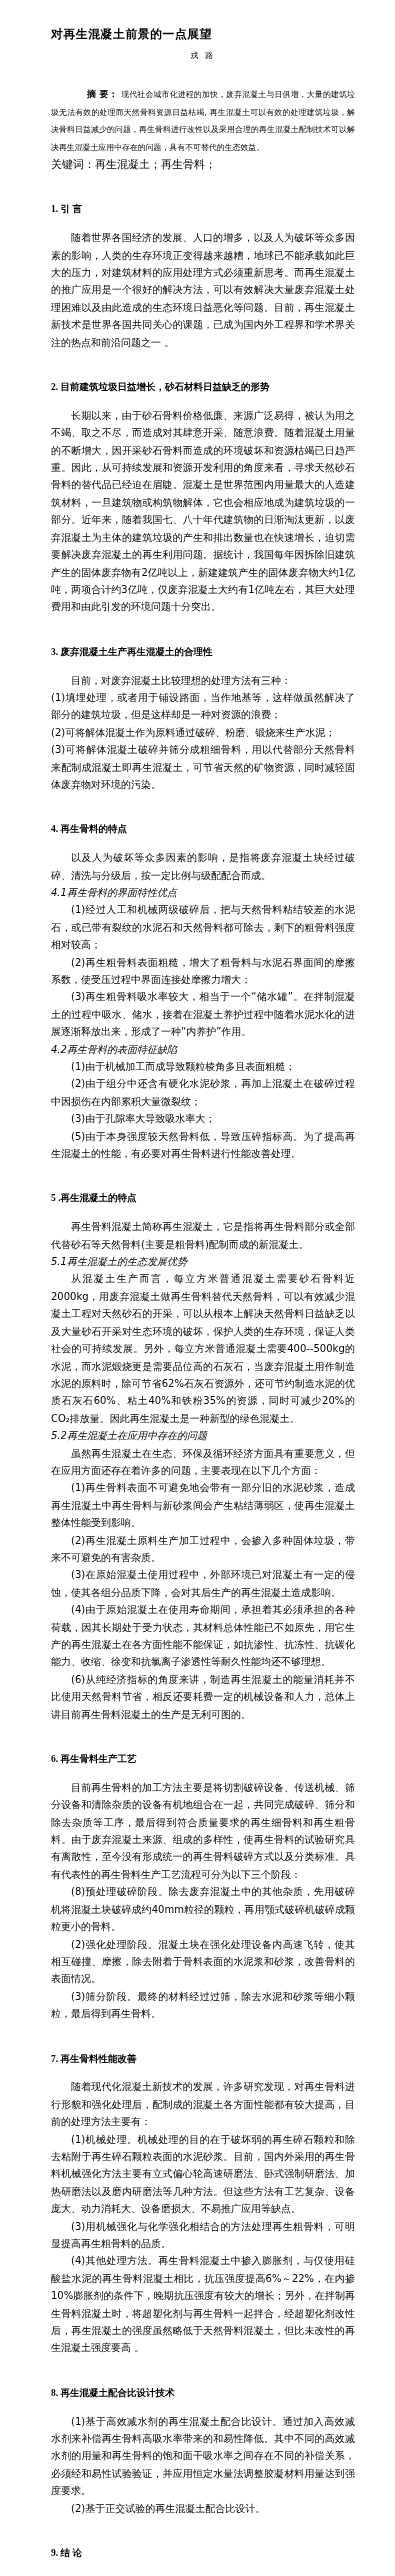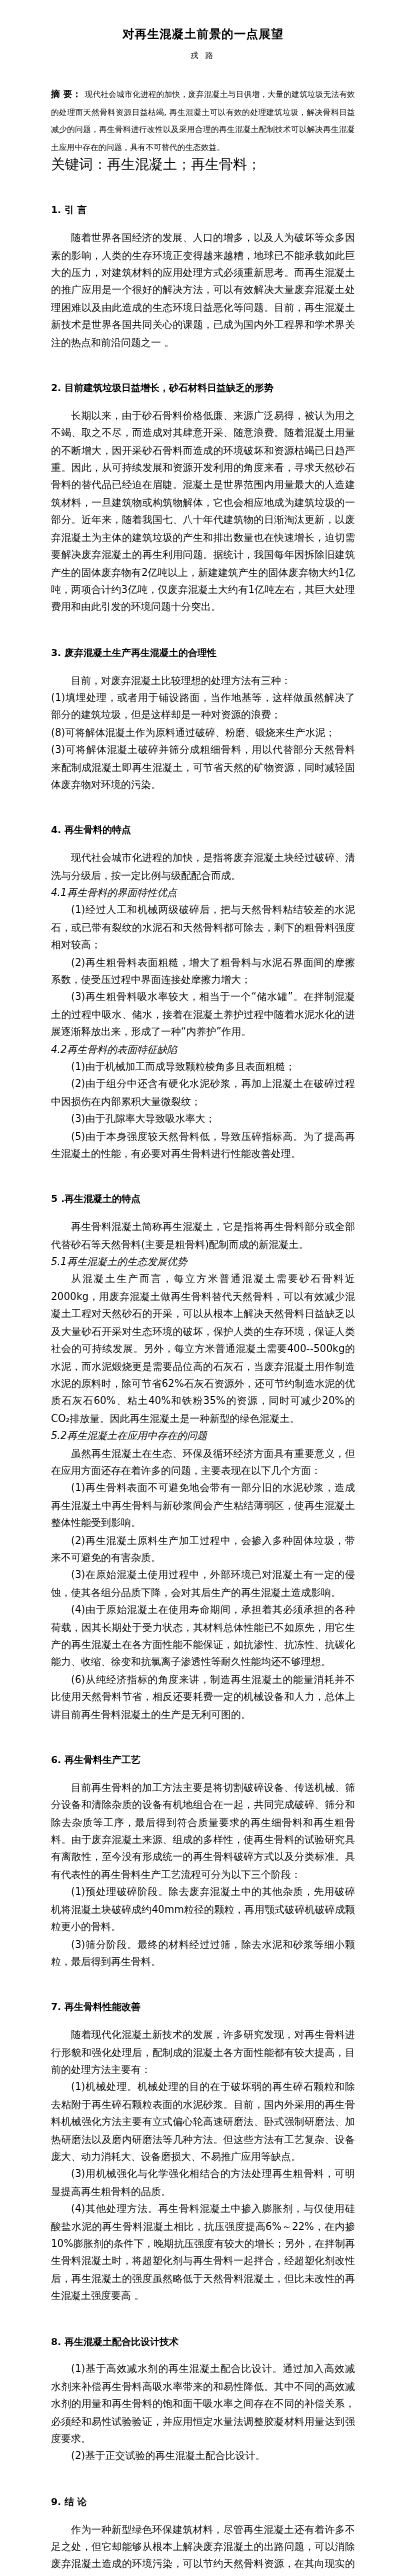--- a/index.html
+++ b/index.html
@@ -7,21 +7,20 @@
     width: 395px;
     height: 2576px;
     overflow: hidden;
     box-sizing: border-box;
     background: #ffffff;
     color: #000000;
     font-family: "DejaVu Sans", sans-serif;
     padding: 22.4px 40px 22.4px 51px;
   }
   .doc-title {
-    text-align: center;
     font-size: 11.8px;
     font-weight: bold;
     margin: 4.5px 0 7.9px 0;
     line-height: 15.7px;
     letter-spacing: 0.6px;
   }
   .doc-author {
     text-align: center;
     font-size: 7.9px;
     margin: 0 0 23.6px 0;
@@ -31,31 +30,33 @@
   .abstract {
     font-size: 7.9px;
     line-height: 17.4px;
     margin: 0;
     text-align: justify;
   }
   .abstract-label {
     font-weight: bold;
     font-size: 9px;
     margin-right: 3.4px;
+    margin-left: 36px;
   }
   .keywords {
-    font-size: 14px;
+    font-size: 11px;
     line-height: 17.4px;
     margin: 0;
   }
   .sec-heading {
     font-size: 9.5px;
     font-weight: bold;
     margin: 30px 0 12.3px 0;
     line-height: 13.5px;
+    font-family: Liberation Serif, serif;
   }
   .para {
     font-size: 10px;
     line-height: 17.4px;
     margin: 0;
     text-align: justify;
   }
   .para.indent { text-indent: 2em; }
   .para.flush { text-indent: 0; }
   .para.subheading { text-indent: 0; font-style: italic; }
@@ -74,26 +75,26 @@
         <p class="para indent">随着世界各国经济的发展、人口的增多，以及人为破坏等众多因素的影响，人类的生存环境正变得越来越糟，地球已不能承载如此巨大的压力，对建筑材料的应用处理方式必须重新思考。而再生混凝土的推广应用是一个很好的解决方法，可以有效解决大量废弃混凝土处理困难以及由此造成的生态环境日益恶化等问题。目前，再生混凝土新技术是世界各国共同关心的课题，已成为国内外工程界和学术界关注的热点和前沿问题之一 。</p>
       </section>
       <section>
         <h2 class="sec-heading">2. 目前建筑垃圾日益增长，砂石材料日益缺乏的形势</h2>
         <p class="para indent">长期以来，由于砂石骨料价格低廉、来源广泛易得，被认为用之不竭、取之不尽，而造成对其肆意开采、随意浪费。随着混凝土用量的不断增大，因开采砂石骨料而造成的环境破坏和资源枯竭已日趋严重。因此，从可持续发展和资源开发利用的角度来看，寻求天然砂石骨料的替代品已经迫在眉睫。混凝土是世界范围内用量最大的人造建筑材料，一旦建筑物或构筑物解体，它也会相应地成为建筑垃圾的一部分。近年来，随着我国七、八十年代建筑物的日渐淘汰更新，以废弃混凝土为主体的建筑垃圾的产生和排出数量也在快速增长，迫切需要解决废弃混凝土的再生利用问题。据统计，我国每年因拆除旧建筑产生的固体废弃物有2亿吨以上，新建建筑产生的固体废弃物大约1亿吨，两项合计约3亿吨，仅废弃混凝土大约有1亿吨左右，其巨大处理费用和由此引发的环境问题十分突出。</p>
       </section>
       <section>
         <h2 class="sec-heading">3. 废弃混凝土生产再生混凝土的合理性</h2>
         <p class="para indent">目前，对废弃混凝土比较理想的处理方法有三种：</p>
         <p class="para flush">(1)填埋处理，或者用于铺设路面，当作地基等，这样做虽然解决了部分的建筑垃圾，但是这样却是一种对资源的浪费；</p>
-        <p class="para flush">(8)可将解体混凝土作为原料通过破碎、粉磨、锻烧来生产水泥；</p>
+        <p class="para flush">(2)可将解体混凝土作为原料通过破碎、粉磨、锻烧来生产水泥；</p>
         <p class="para flush">(3)可将解体混凝土破碎并筛分成粗细骨料，用以代替部分天然骨料来配制成混凝土即再生混凝土，可节省天然的矿物资源，同时减轻固体废弃物对环境的污染。</p>
       </section>
       <section>
         <h2 class="sec-heading">4.  再生骨料的特点</h2>
-        <p class="para indent">现代社会城市化进程的加快，是指将废弃混凝土块经过破碎、清洗与分级后，按一定比例与级配配合而成。</p>
+        <p class="para indent">以及人为破坏等众多因素的影响，是指将废弃混凝土块经过破碎、清洗与分级后，按一定比例与级配配合而成。</p>
         <p class="para subheading">4.1再生骨料的界面特性优点</p>
         <p class="para indent">(1)经过人工和机械两级破碎后，把与天然骨料粘结较差的水泥石，或已带有裂纹的水泥石和天然骨料都可除去，剩下的粗骨料强度相对较高；</p>
         <p class="para indent">(2)再生粗骨料表面粗糙，增大了粗骨料与水泥石界面间的摩擦系数，使受压过程中界面连接处摩擦力增大；</p>
         <p class="para indent">(3)再生粗骨料吸水率较大，相当于一个“储水罐”。在拌制混凝土的过程中吸水、储水，接着在混凝土养护过程中随着水泥水化的进展逐渐释放出来，形成了一种“内养护”作用。</p>
         <p class="para subheading">4.2再生骨料的表面特征缺陷</p>
         <p class="para indent">(1)由于机械加工而成导致颗粒棱角多且表面粗糙；</p>
         <p class="para indent">(2)由于组分中还含有硬化水泥砂浆，再加上混凝土在破碎过程中因损伤在内部累积大量微裂纹；</p>
         <p class="para indent">(3)由于孔隙率大导致吸水率大；</p>
         <p class="para indent">(5)由于本身强度较天然骨料低，导致压碎指标高。为了提高再生混凝土的性能，有必要对再生骨料进行性能改善处理。</p>
       </section>
@@ -106,21 +107,22 @@
         <p class="para indent">虽然再生混凝土在生态、环保及循环经济方面具有重要意义，但在应用方面还存在着许多的问题，主要表现在以下几个方面：</p>
         <p class="para indent">(1)再生骨料表面不可避免地会带有一部分旧的水泥砂浆，造成再生混凝土中再生骨料与新砂浆间会产生粘结薄弱区，使再生混凝土整体性能受到影响。</p>
         <p class="para indent">(2)再生混凝土原料生产加工过程中，会掺入多种固体垃圾，带来不可避免的有害杂质。</p>
         <p class="para indent">(3)在原始混凝土使用过程中，外部环境已对混凝土有一定的侵蚀，使其各组分品质下降，会对其后生产的再生混凝土造成影响。</p>
         <p class="para indent">(4)由于原始混凝土在使用寿命期间，承担着其必须承担的各种荷载，因其长期处于受力状态，其材料总体性能已不如原先，用它生产的再生混凝土在各方面性能不能保证，如抗渗性、抗冻性、抗碳化能力、收缩、徐变和抗氯离子渗透性等耐久性能均还不够理想。</p>
         <p class="para indent">(6)从纯经济指标的角度来讲，制造再生混凝土的能量消耗并不比使用天然骨料节省，相反还要耗费一定的机械设备和人力，总体上讲目前再生骨料混凝土的生产是无利可图的。</p>
       </section>
       <section>
         <h2 class="sec-heading">6. 再生骨料生产工艺</h2>
         <p class="para indent">目前再生骨料的加工方法主要是将切割破碎设备、传送机械、筛分设备和清除杂质的设备有机地组合在一起，共同完成破碎、筛分和除去杂质等工序，最后得到符合质量要求的再生细骨料和再生粗骨料。由于废弃混凝土来源、组成的多样性，使再生骨料的试验研究具有离散性，至今没有形成统一的再生骨料破碎方式以及分类标准。具有代表性的再生骨料生产工艺流程可分为以下三个阶段：</p>
-        <p class="para indent">(1)预处理破碎阶段。除去废弃混凝土中的其他杂质，先用破碎机将混凝土块破碎成约40mm粒径的颗粒，再用颚式破碎机破碎成颗粒更小的骨料。</p>
+        <p class="para indent">(8)预处理破碎阶段。除去废弃混凝土中的其他杂质，先用破碎机将混凝土块破碎成约40mm粒径的颗粒，再用颚式破碎机破碎成颗粒更小的骨料。</p>
+        <p class="para indent">(2)强化处理阶段。混凝土块在强化处理设备内高速飞转，使其相互碰撞、摩擦，除去附着于骨料表面的水泥浆和砂浆，改善骨料的表面情况。</p>
         <p class="para indent">(3)筛分阶段。最终的材料经过过筛，除去水泥和砂浆等细小颗粒，最后得到再生骨料。</p>
       </section>
       <section>
         <h2 class="sec-heading">7. 再生骨料性能改善</h2>
         <p class="para indent">随着现代化混凝土新技术的发展，许多研究发现，对再生骨料进行形貌和强化处理后，配制成的混凝土各方面性能都有较大提高，目前的处理方法主要有：</p>
         <p class="para indent">(1)机械处理。机械处理的目的在于破坏弱的再生碎石颗粒和除去粘附于再生碎石颗粒表面的水泥砂浆。目前，国内外采用的再生骨料机械强化方法主要有立式偏心轮高速研磨法、卧式强制研磨法、加热研磨法以及磨内研磨法等几种方法。但这些方法有工艺复杂、设备庞大、动力消耗大、设备磨损大、不易推广应用等缺点。</p>
         <p class="para indent">(3)用机械强化与化学强化相结合的方法处理再生粗骨料，可明显提高再生粗骨料的品质。</p>
         <p class="para indent">(4)其他处理方法。再生骨料混凝土中掺入膨胀剂，与仅使用硅酸盐水泥的再生骨料混凝土相比，抗压强度提高6%～22%，在内掺10%膨胀剂的条件下，晚期抗压强度有较大的增长；另外，在拌制再生骨料混凝土时，将超塑化剂与再生骨料一起拌合，经超塑化剂改性后，再生混凝土的强度虽然略低于天然骨料混凝土，但比未改性的再生混凝土强度要高 。</p>
       </section>
       <section>

